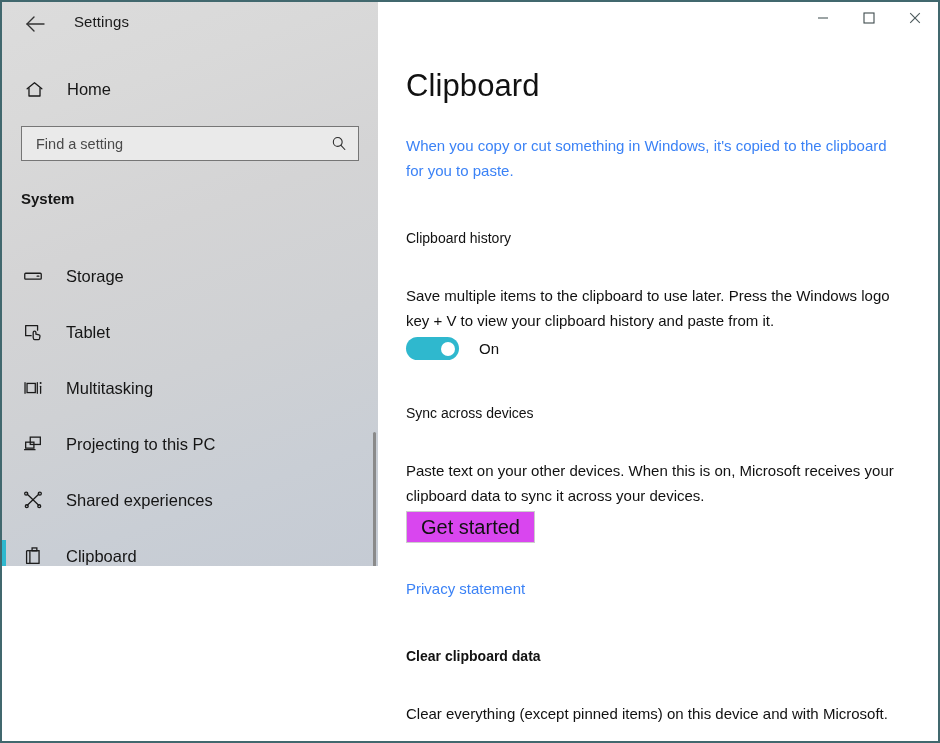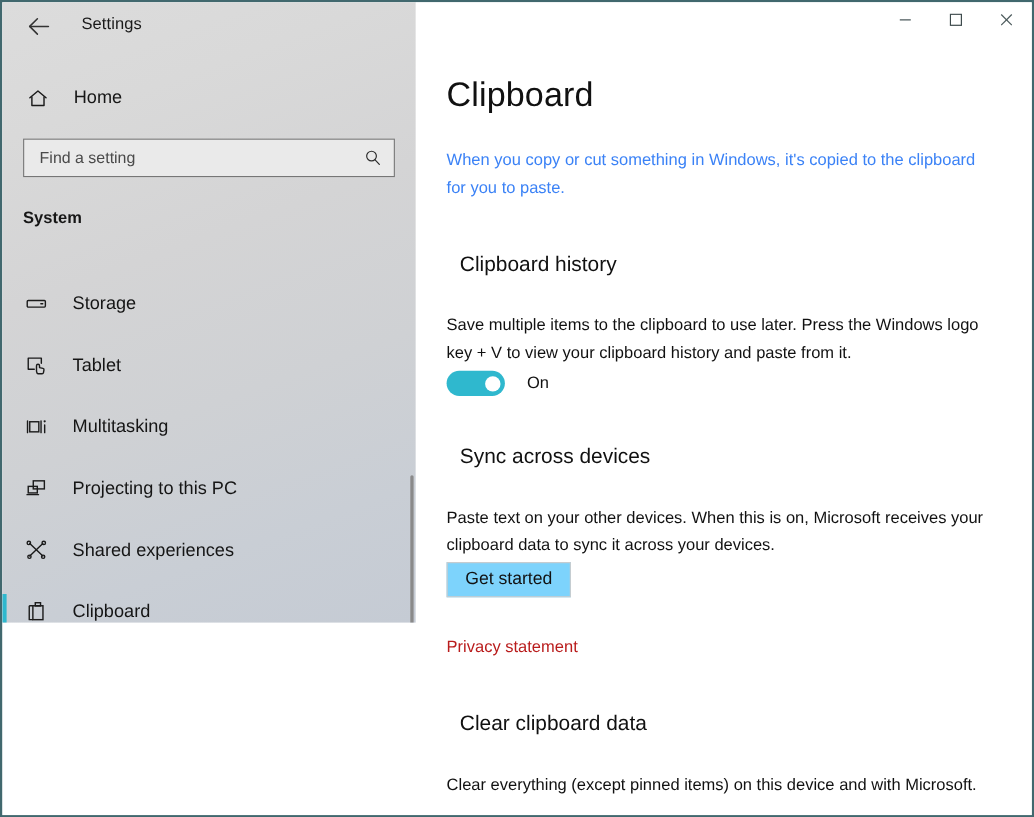--- a/index.html
+++ b/index.html
@@ -186,22 +186,22 @@
     position: absolute;
     left: 28px; top: 131px;
     width: 498px;
     font-size: 15px;
     line-height: 25px;
     color: #3b82f6;
   }
 
   .h2 {
     position: absolute;
-    left: 40px;
-    font-size: 19px;
+    left: 28px;
+    font-size: 14px;
     font-weight: normal;
     color: #111111;
   }
   .body-text {
     position: absolute;
     left: 28px;
     width: 500px;
     font-size: 15px;
     line-height: 25px;
     color: #111111;
@@ -237,40 +237,40 @@
   }
 
   #sync-title { top: 403px; }
   #sync-desc  { top: 456px; }
 
   .get-started-btn {
     position: absolute;
     left: 28px; top: 509px;
     min-width: 113px;
     height: 32px;
-    background: #7dd3fc;
+    background: #d946ef;
     border: 1px solid #cccccc;
     font-family: "Liberation Sans", sans-serif;
-    font-size: 16px;
+    font-size: 20px;
     color: #111111;
     padding: 0 14px;
     cursor: default;
   }
 
   .privacy-link {
     position: absolute;
     left: 28px; top: 578px;
     font-size: 15px;
-    color: #b91c1c;
+    color: #3b82f6;
     text-decoration: none;
     cursor: pointer;
     text-align: right;
   }
 
-  #clear-title { top: 646px; }
+  #clear-title { top: 646px; font-weight: bold; }
   #clear-desc  { top: 699px; }
 </style>
 </head>
 <body>
 
 <div class="window">
 
   <div class="nav-pane">
 
     <div class="titlebar-left">

